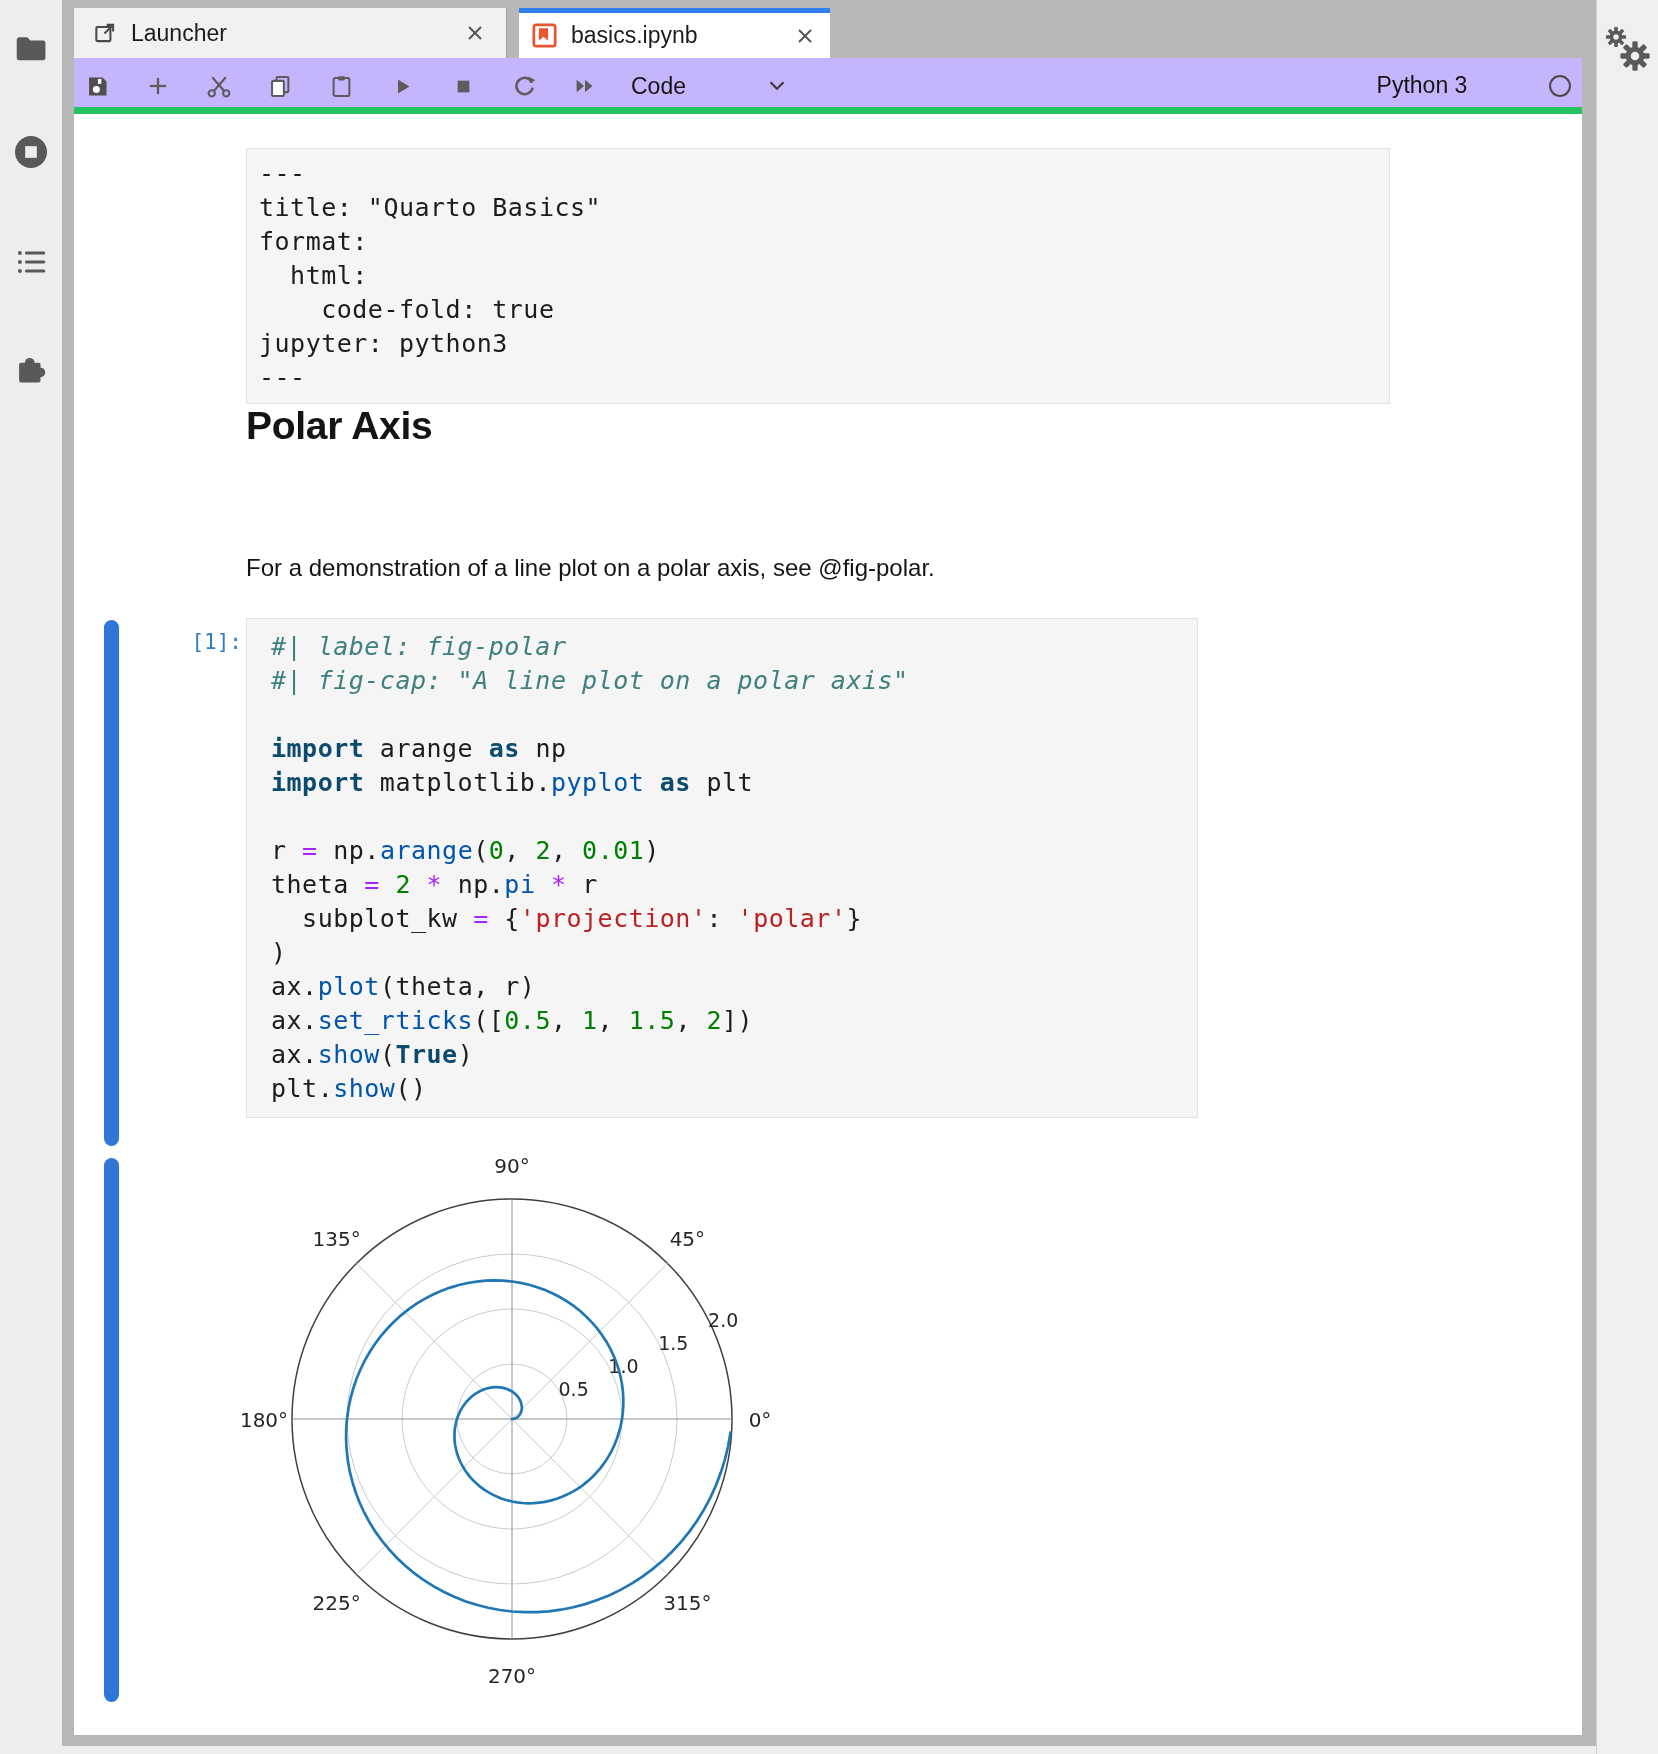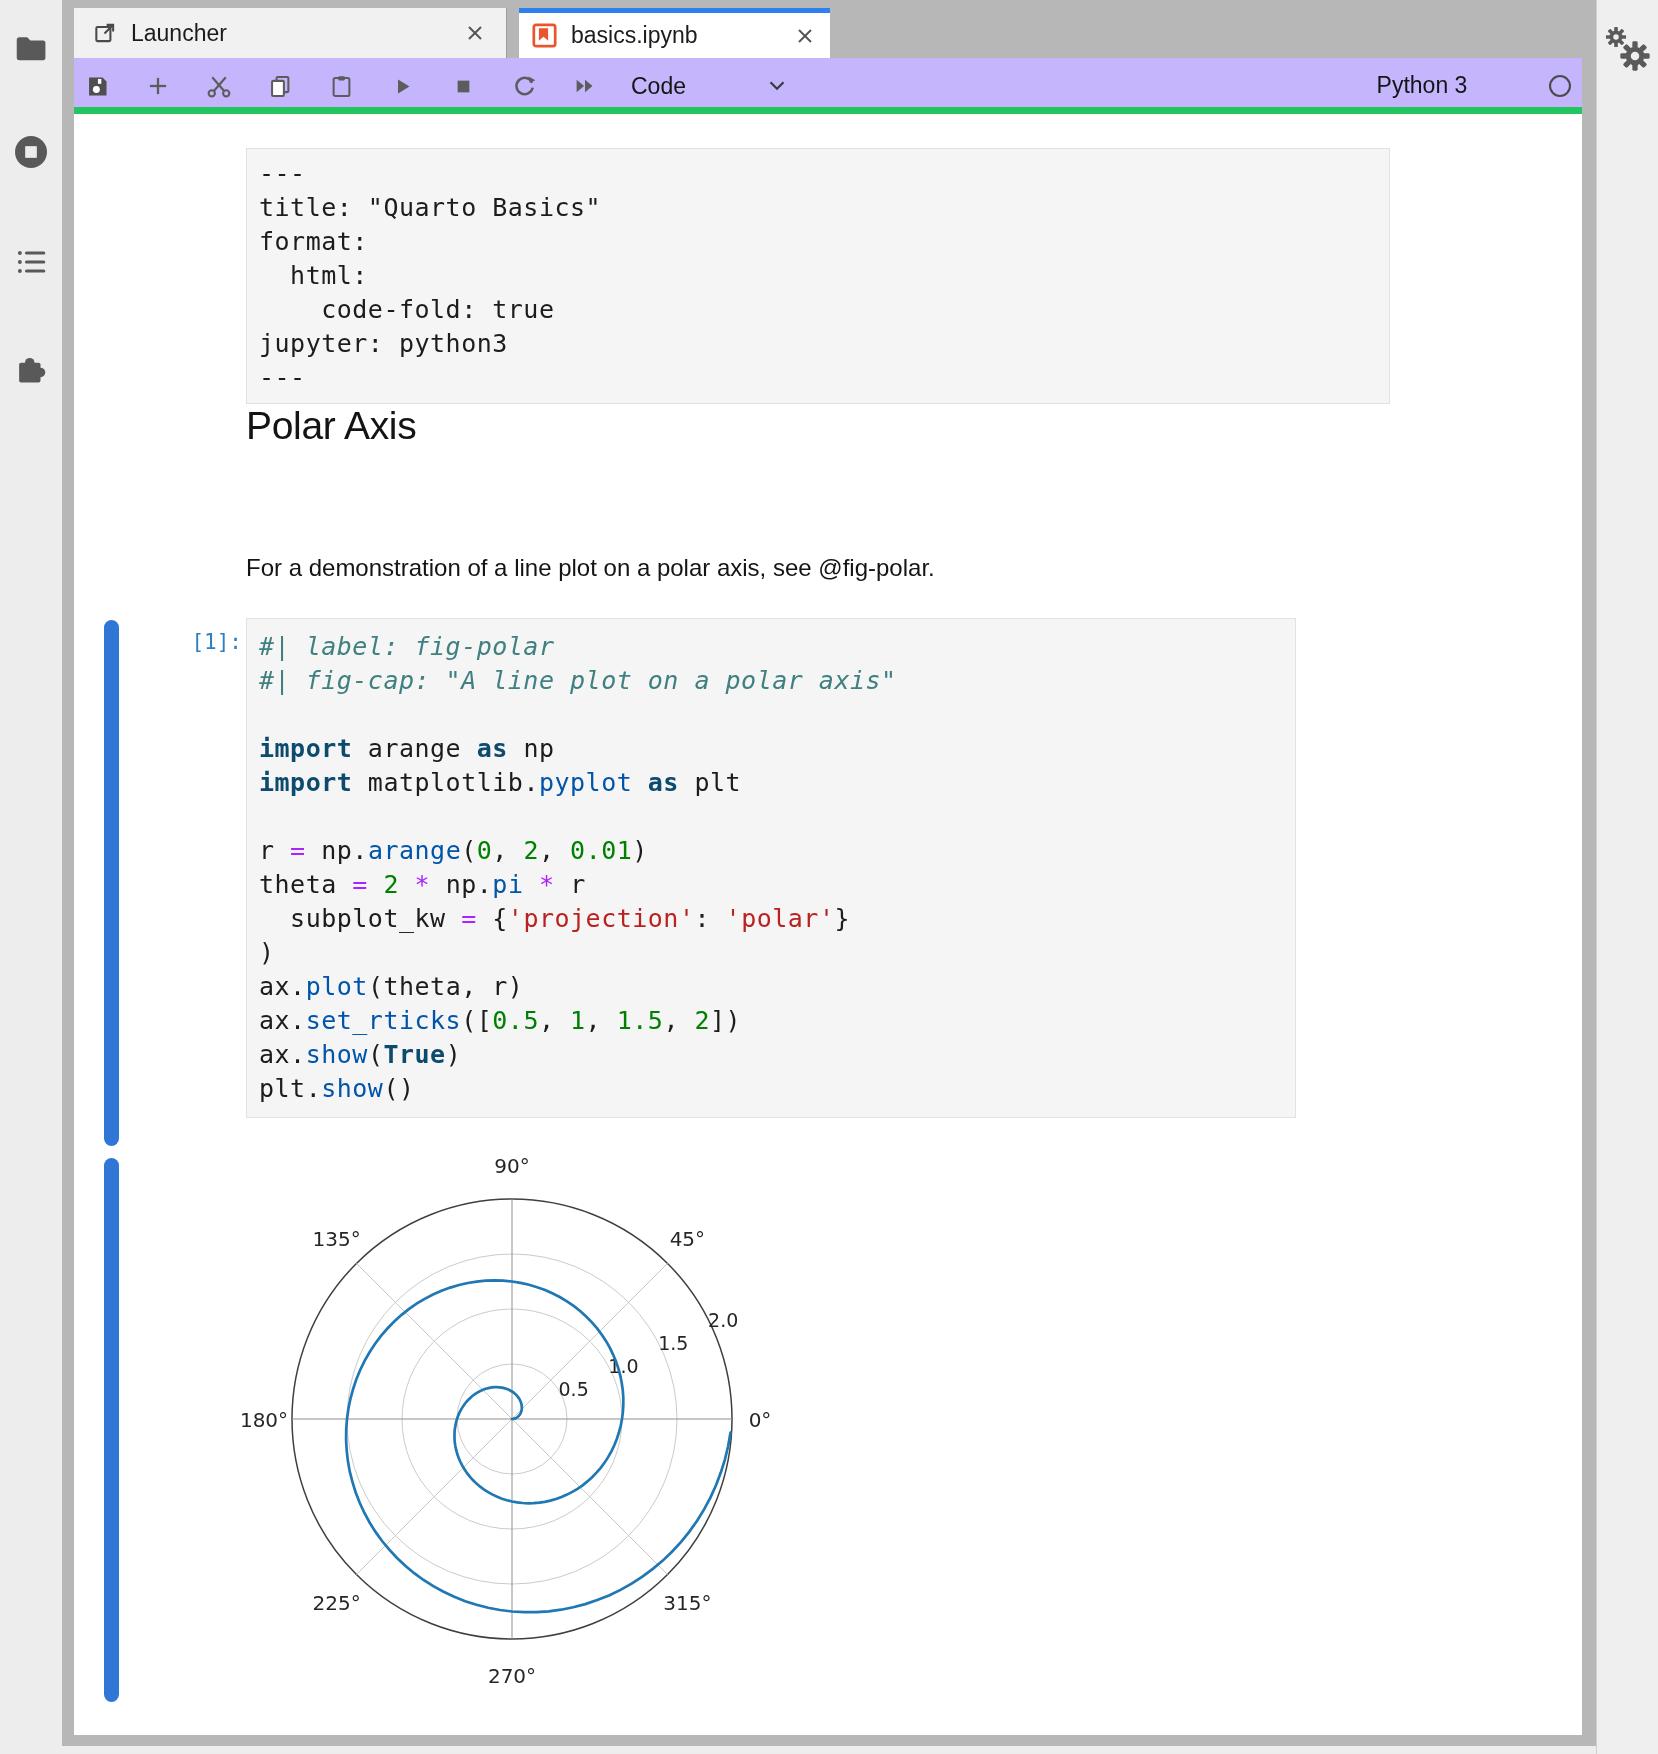--- a/index.html
+++ b/index.html
@@ -32,28 +32,28 @@
   .celltype{position:absolute;left:557px;top:0;height:56px;display:flex;align-items:center;font-size:23px;color:#151515}
   .chev{position:absolute;left:690px;top:17px}
   .kernelname{position:absolute;left:1260px;width:176px;top:0;height:55px;line-height:55px;text-align:center;font-size:23px;color:#151515}
   .kstatus{position:absolute;left:1473px;top:15px;width:26px;height:26px}
 
   
   .content{position:absolute;top:106px;left:0;right:0;bottom:0;background:#fff}
   .cellbox{position:absolute;background:#f5f5f5;border:1px solid #e2e2e2;box-sizing:border-box;
            font-family:"DejaVu Sans Mono",monospace;font-size:25px;letter-spacing:.5px;line-height:34px;color:#1c1c1c}
   .rawcell{left:172px;top:140px;width:1144px;margin:0;padding:8px 12px;white-space:pre}
-  .md-h1{position:absolute;left:172px;top:396px;margin:0;font-size:39px;font-weight:normal;color:#141414;letter-spacing:-.3px}
+  .md-h1{position:absolute;left:172px;top:396px;margin:0;font-size:39px;font-weight:bold;color:#141414;letter-spacing:-.3px}
   .md-p{position:absolute;left:172px;top:546px;margin:0;font-size:24px;color:#141414}
   .collapser{position:absolute;left:30px;width:15px;border-radius:8px;background:#3076d6;cursor:pointer}
   .bar-in{top:612px;height:526px}
   .bar-out{top:1150px;height:544px}
   .prompt{position:absolute;left:40px;top:622px;width:128px;text-align:right;
           font-family:"DejaVu Sans Mono",monospace;font-size:21px;color:#307fc1}
-  .codecell{left:172px;top:610px;width:1050px;padding:11px 12px}
+  .codecell{left:172px;top:610px;width:952px;padding:11px 24px}
   .cl{height:34px;white-space:pre}
   .tok-c{color:#408080;font-style:italic}
   .tok-k{color:#0c4a6e;font-weight:bold}
   .tok-p{color:#0055aa}
   .tok-o{color:#aa22ff}
   .tok-n{color:#008000}
   .tok-s{color:#ba2121}
   .tok-t{color:#1c1c1c}
   #plot{position:absolute;left:130px;top:1140px}
 </style>

